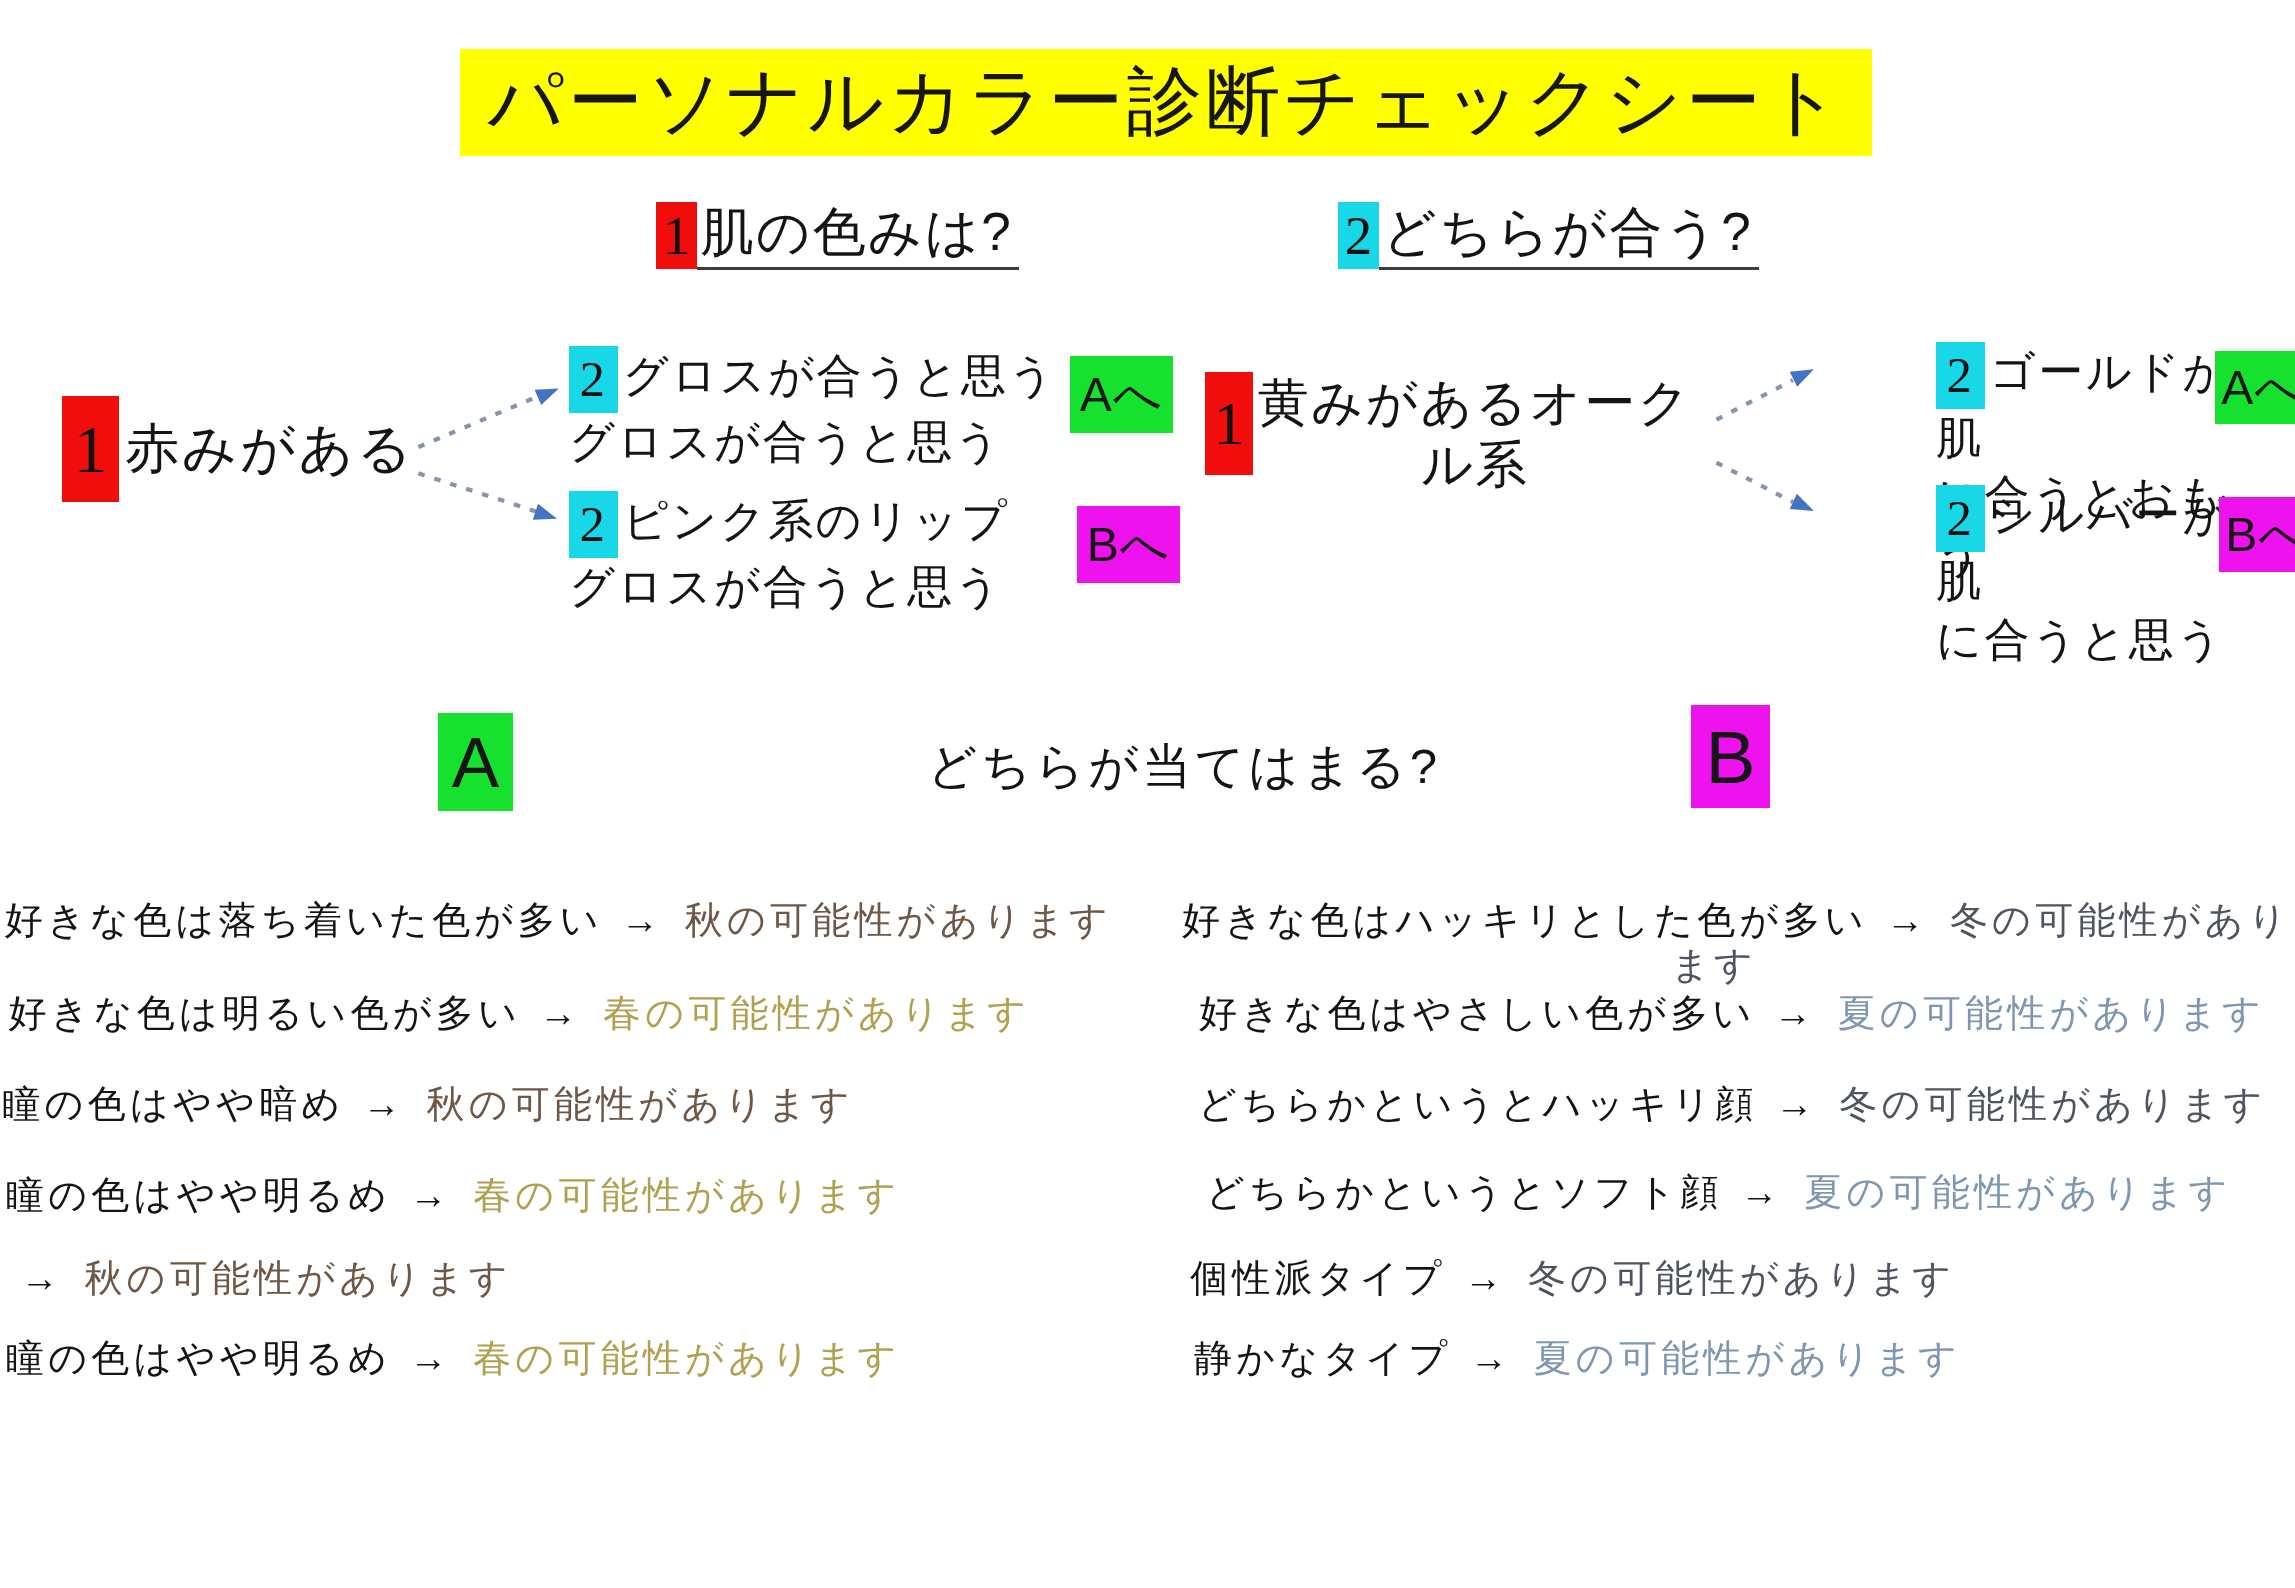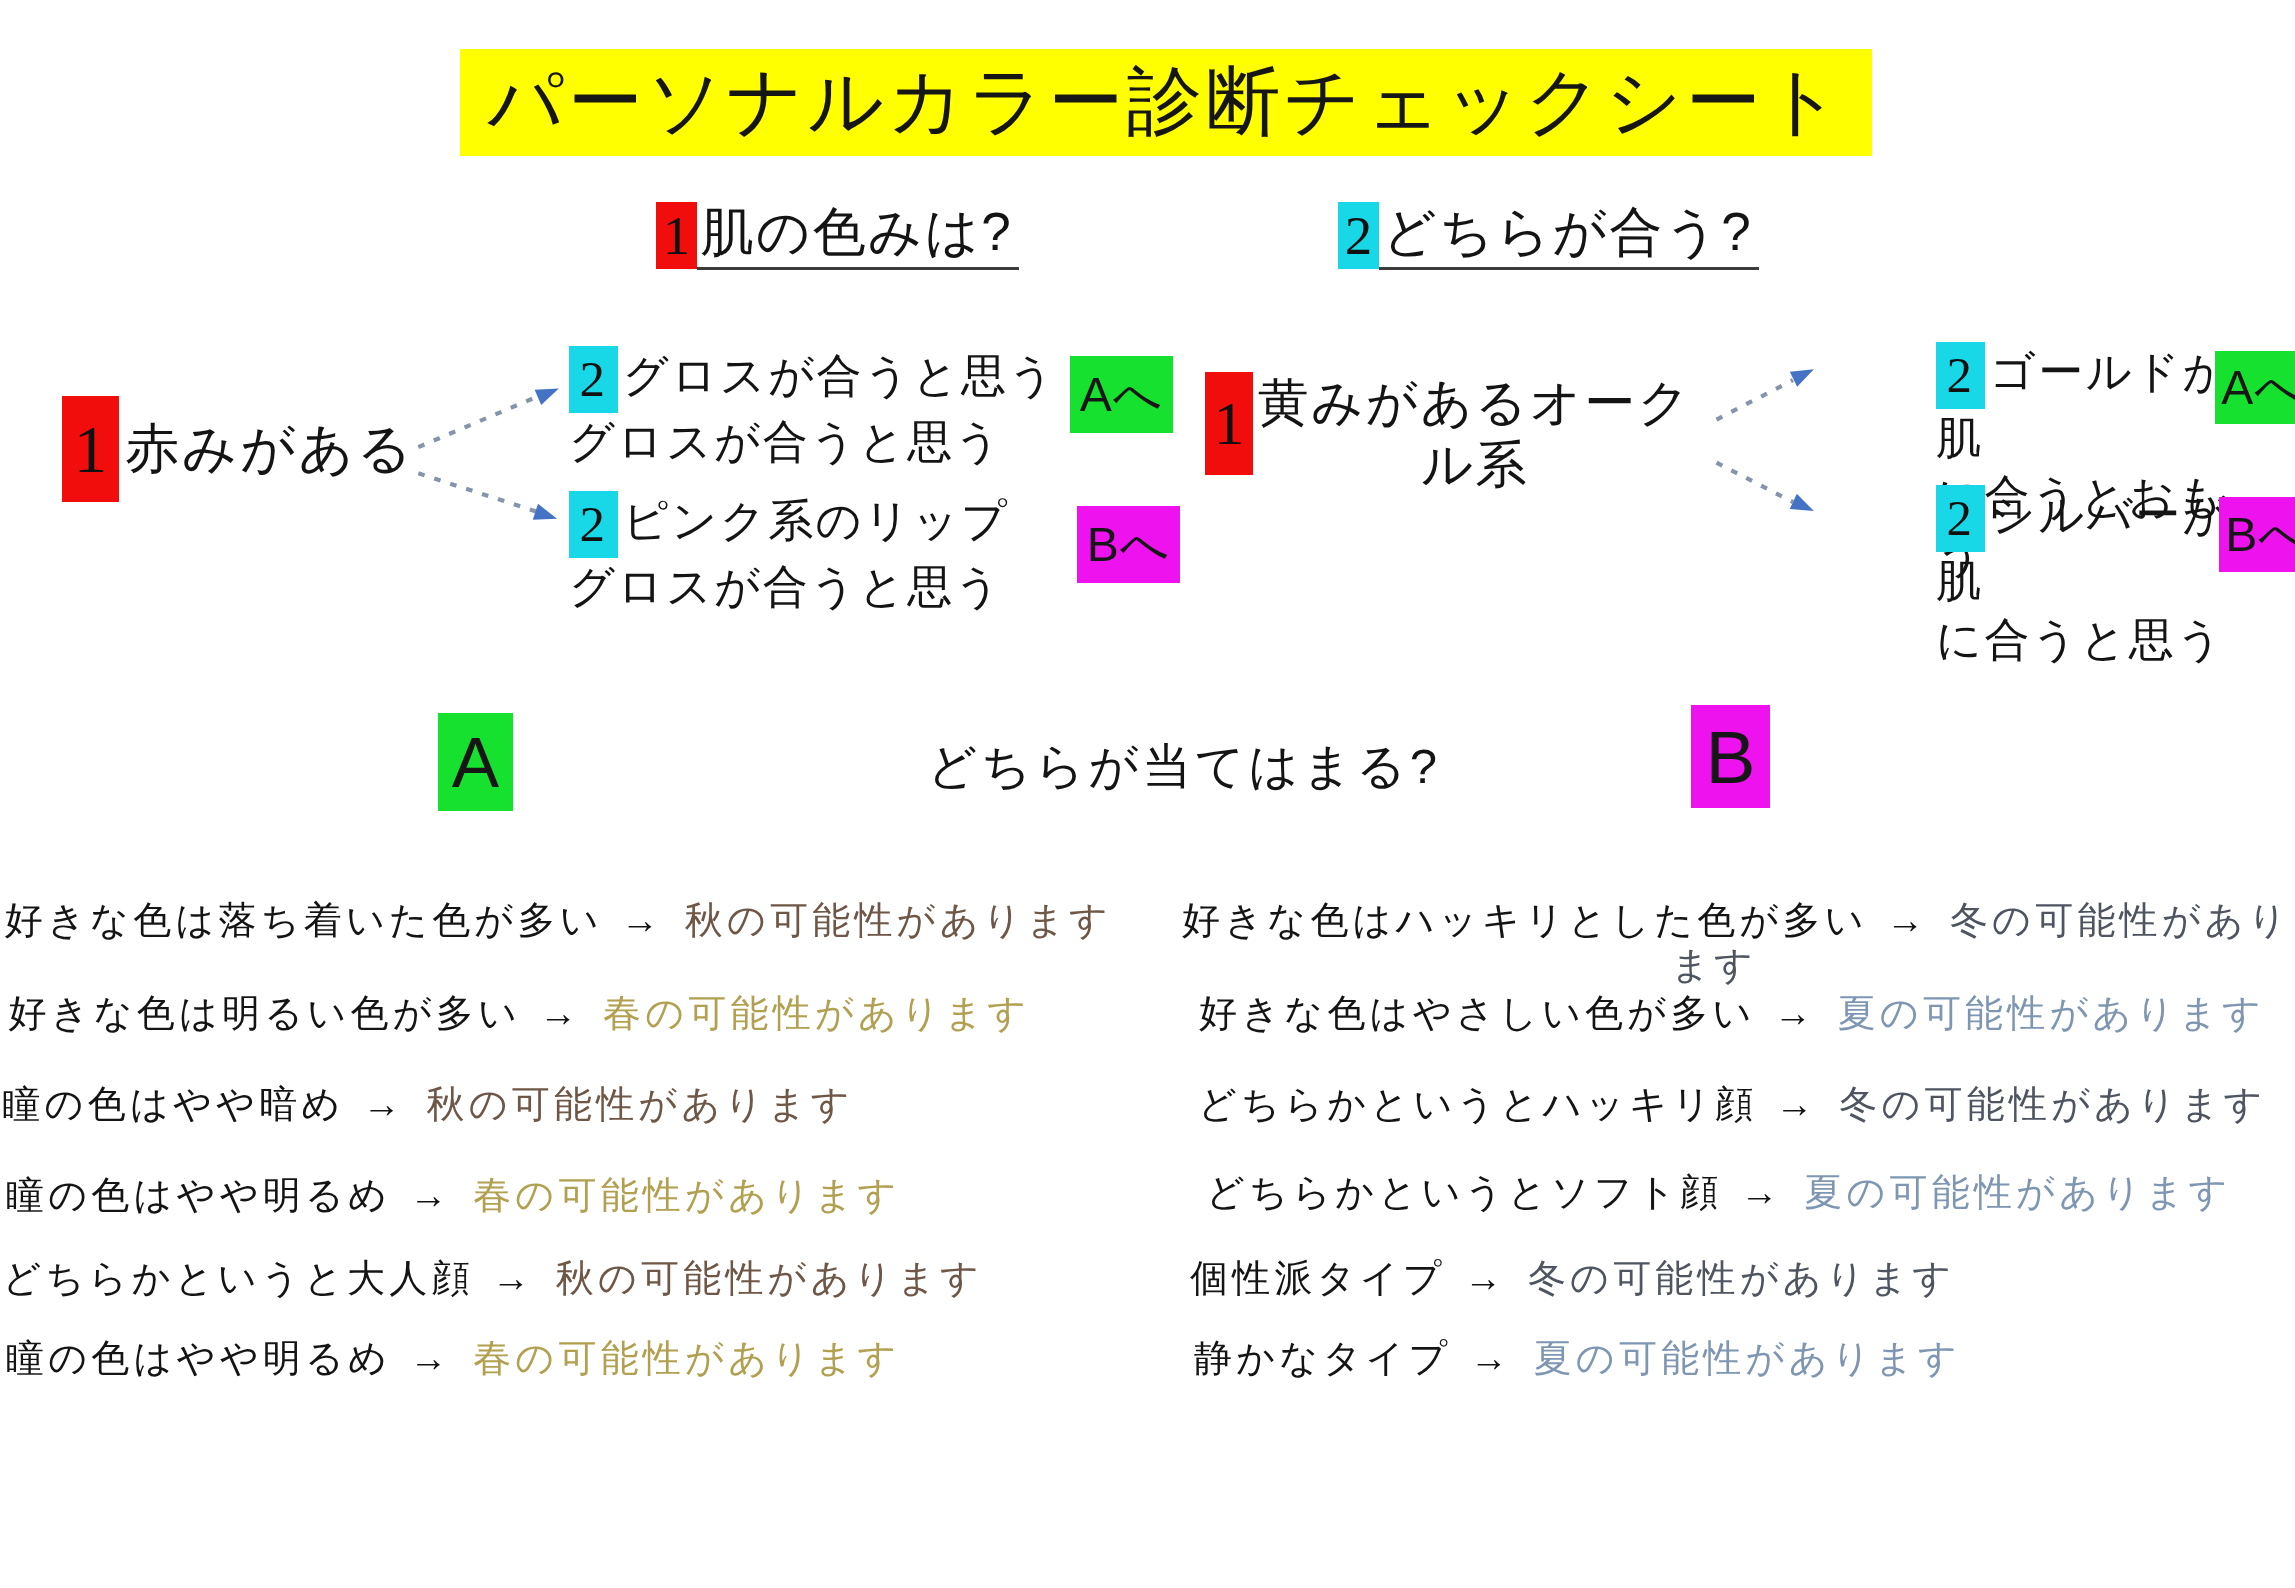--- a/index.html
+++ b/index.html
@@ -154,21 +154,20 @@
     <span>瞳の色はやや暗め</span>
     <span class="arrow-glyph">→</span>
     <span class="answer autumn">秋の可能性があります</span>
   </div>
   <div class="check-row" style="left:6px;top:1170px;">
     <span>瞳の色はやや明るめ</span>
     <span class="arrow-glyph">→</span>
     <span class="answer spring">春の可能性があります</span>
   </div>
   <div class="check-row" style="left:2.4px;top:1253px;">
-    <span>どちらかというと大人顔</span>
     <span class="arrow-glyph">→</span>
     <span class="answer autumn">秋の可能性があります</span>
   </div>
   <div class="check-row" style="left:6px;top:1333px;">
     <span>瞳の色はやや明るめ</span>
     <span class="arrow-glyph">→</span>
     <span class="answer spring">春の可能性があります</span>
   </div>
 
   <div class="check-row" style="left:1182px;top:895px;">

